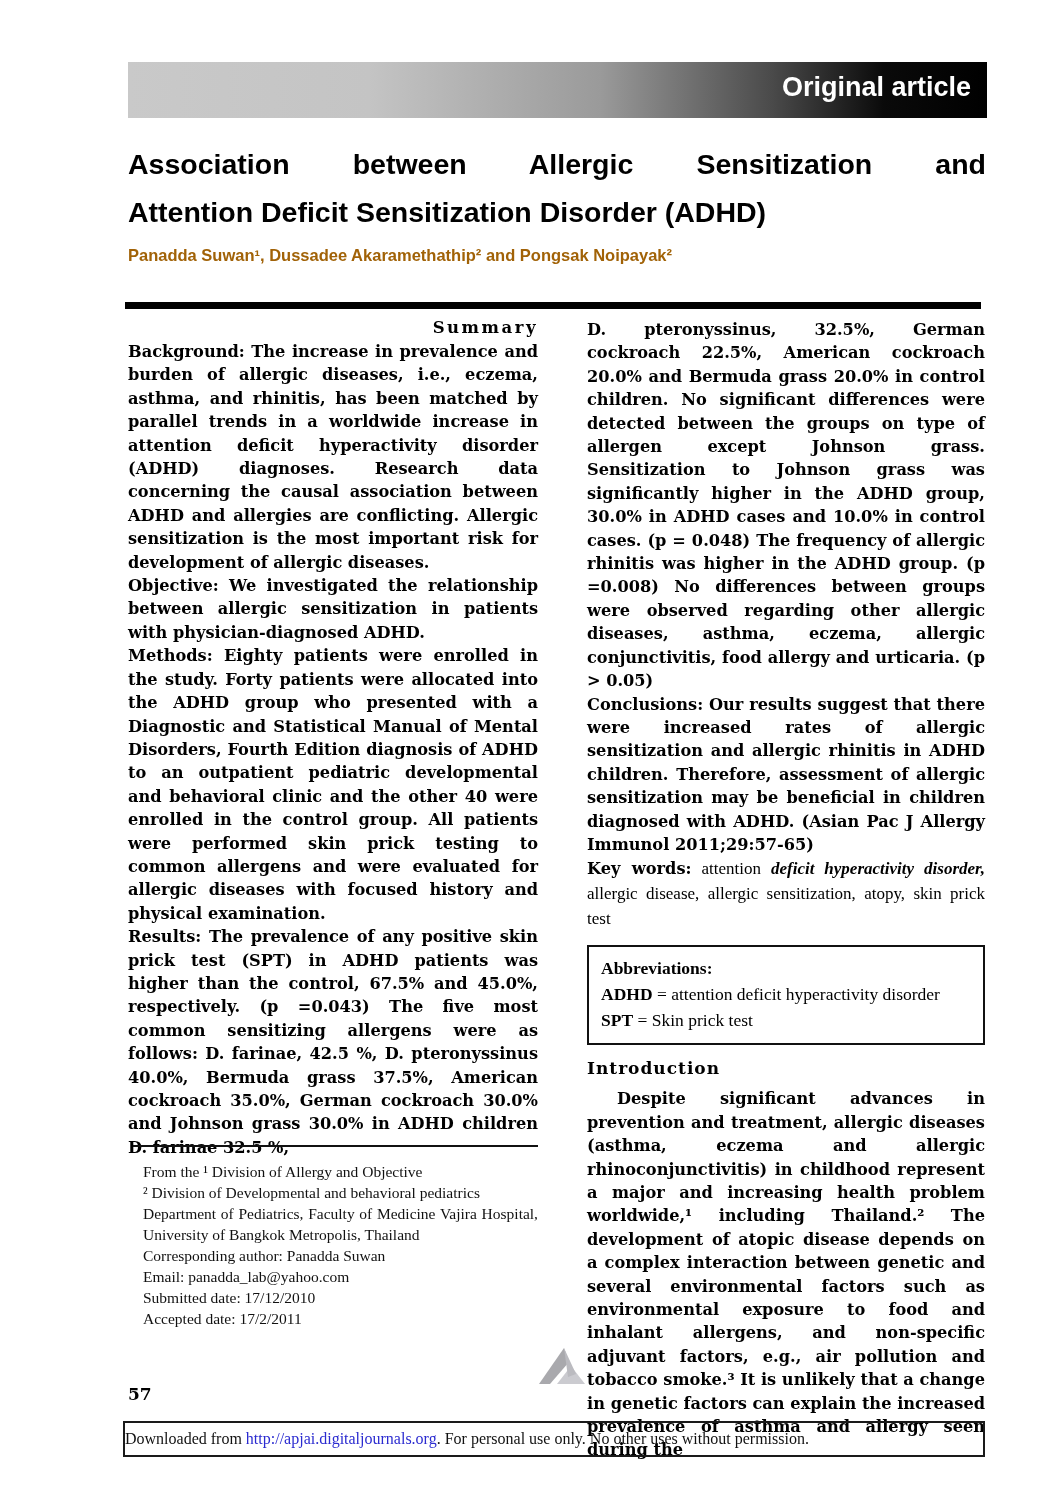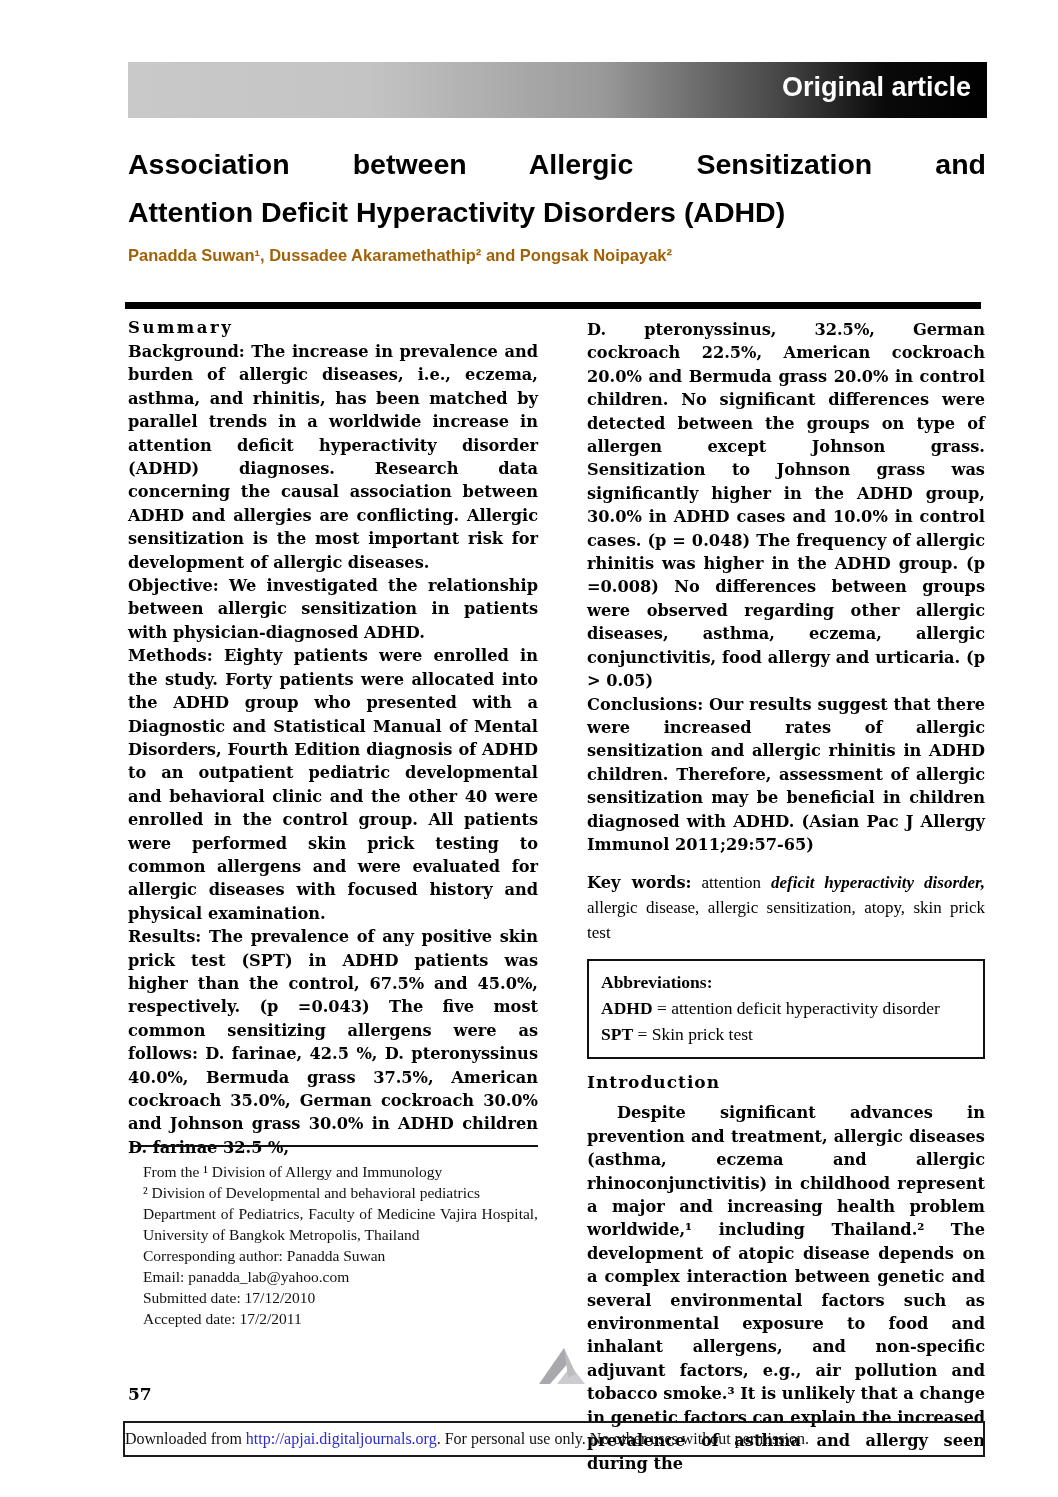--- a/index.html
+++ b/index.html
@@ -25,28 +25,28 @@
     font-family:"Liberation Sans", sans-serif; font-weight:bold; font-size:16.5px; color:#a16207;
   }
   .main-rule {
     position:absolute; left:125px; top:302px; width:856px; height:7px; background:#000;
   }
   .col { position:absolute; top:318px; }
   .col-left  { left:128px; width:410px; }
   .col-right { left:587px; width:398px; }
   .section-heading {
     font-family:"DejaVu Serif", serif; font-weight:bold; font-size:16.5px;
-    letter-spacing:2.5px; margin-bottom:3px;
+    letter-spacing:2.5px; margin-bottom:3px;text-align:right;
   }
   .body-text {
     font-family:"DejaVu Serif", serif; font-weight:bold; font-size:16.2px;
     line-height:23.4px; text-align:justify;
   }
   .keywords {
-    margin-top:14px; font-family:"Liberation Serif", serif; font-size:17px;
+    font-family:"Liberation Serif", serif; font-size:17px;
     line-height:25px; text-align:justify; font-weight:normal;
   }
   .keywords .kw-label { font-family:"DejaVu Serif", serif; font-weight:bold; font-size:16.2px; }
   .keywords .kw-italic { font-style:italic; font-weight:bold; font-family:"Liberation Serif", serif; }
   .abbrev-box {
     margin-top:14px; border:2px solid #111; padding:8px 10px 10px 12px;
     font-family:"Liberation Serif", serif; font-size:17.5px; line-height:26px; font-weight:normal;
   }
   .abbrev-line { white-space:nowrap; overflow:hidden; }
   .abbrev-term, .abbrev-heading { font-weight:bold; }
@@ -80,21 +80,21 @@
 <body>
 
 <div class="page">
 
   <div class="banner">
     <span>Original article</span>
   </div>
 
   <div class="title-block">
     <div class="title-line1">Association between Allergic Sensitization and</div>
-    <div class="title-line2">Attention Deficit Hyperactivity Disorders (ADHD)</div>
+    <div class="title-line2">Attention Deficit Sensitization Disorder (ADHD)</div>
   </div>
 
   <div class="authors">Panadda Suwan¹, Dussadee Akaramethathip² and Pongsak Noipayak²</div>
 
   <div class="main-rule"></div>
 
   <div class="col col-left">
     <div class="section-heading">Summary</div>
     <div class="body-text">Background: The increase in prevalence and burden of allergic diseases, i.e., eczema, asthma, and rhinitis, has been matched by parallel trends in a worldwide increase in attention deficit hyperactivity disorder (ADHD) diagnoses. Research data concerning the causal association between ADHD and allergies are conflicting. Allergic sensitization is the most important risk for development of allergic diseases.</div>
     <div class="body-text">Objective: We investigated the relationship between allergic sensitization in patients with physician-diagnosed ADHD.</div>
@@ -118,21 +118,21 @@
       <div class="abbrev-line">
         <span class="abbrev-term">SPT</span><span> = Skin prick test</span>
       </div>
     </div>
 
     <div class="intro-heading">Introduction</div>
     <div class="intro-par">Despite significant advances in prevention and treatment, allergic diseases (asthma, eczema and allergic rhinoconjunctivitis) in childhood represent a major and increasing health problem worldwide,¹ including Thailand.² The development of atopic disease depends on a complex interaction between genetic and several environmental factors such as environmental exposure to food and inhalant allergens, and non-specific adjuvant factors, e.g., air pollution and tobacco smoke.³ It is unlikely that a change in genetic factors can explain the increased prevalence of asthma and allergy seen during the</div>
   </div>
 
   <div class="footnote">
-    <div class="fn-line">From the ¹ Division of Allergy and Immunology</div>
+    <div class="fn-line">From the ¹ Division of Allergy and Objective</div>
     <div class="fn-line">² Division of Developmental and behavioral pediatrics</div>
     <div class="fn-line">Department of Pediatrics, Faculty of Medicine Vajira Hospital, University of Bangkok Metropolis, Thailand</div>
     <div class="fn-line">Corresponding author: Panadda Suwan</div>
     <div class="fn-line">Email: panadda_lab@yahoo.com</div>
     <div class="fn-line">Submitted date: 17/12/2010</div>
     <div class="fn-line">Accepted date: 17/2/2011</div>
   </div>
 
   <div class="logo-wrap">
     <svg width="56" height="40" viewBox="0 0 56 40">

